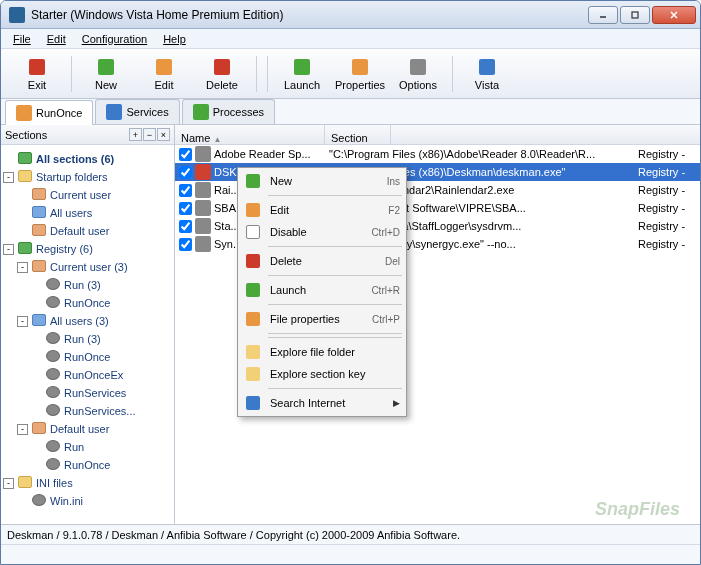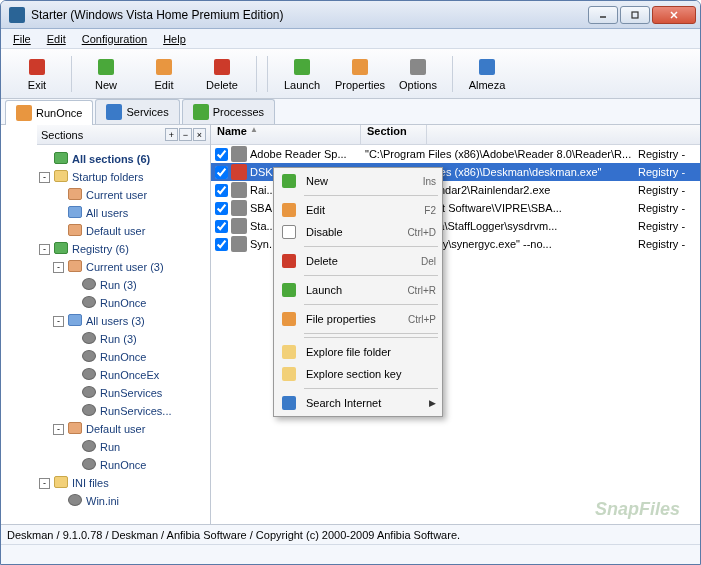--- a/index.html
+++ b/index.html
@@ -22,38 +22,38 @@
 .tool-btn { display: flex; flex-direction: column; align-items: center; justify-content: center; width: 56px; height: 44px; border: 1px solid transparent; border-radius: 3px; }
 .tool-icon { width: 20px; height: 20px; margin-bottom: 2px; display: flex; align-items: center; justify-content: center; }
 .tool-label { font-size: 11px; color: #000; }
 .tool-sep { width: 1px; height: 36px; background: #c8d0dc; margin: 0 4px; }
 
 .tabs-row { height: 26px; background: #f4f7fc; display: flex; align-items: flex-end; padding: 0 4px; border-bottom: 1px solid #c0c8d4; }
 .tab { display: flex; align-items: center; gap: 4px; padding: 4px 10px; border: 1px solid #b8c4d4; border-bottom: none; background: #e8ecf3; border-radius: 3px 3px 0 0; margin-right: 2px; }
 .tab.active { background: #fff; position: relative; top: 1px; }
 .tab-icon { width: 14px; height: 14px; }
 
-.main { flex: 1; display: flex; min-height: 0; background: #fff; margin-left: 36px; }
+.main { flex: 1; display: flex; min-height: 0; background: #fff; }
 
 .sidebar { width: 174px; border-right: 1px solid #c0c8d4; display: flex; flex-direction: column; }
 .sidebar-header { height: 20px; background: linear-gradient(to bottom, #f8f9fb, #e8ecf3); border-bottom: 1px solid #d0d6e0; display: flex; align-items: center; padding: 0 4px; }
 .sidebar-title { flex: 1; font-size: 11px; }
 .sidebar-btns { display: flex; gap: 1px; }
 .mini-btn { width: 13px; height: 13px; border: 1px solid #a8b4c4; background: #f0f3f8; font-size: 9px; display: flex; align-items: center; justify-content: center; }
 .tree { flex: 1; overflow: auto; padding: 2px; }
 .tree-node { display: flex; align-items: flex-end; height: 18px; white-space: nowrap; cursor: default; }
 .tree-toggle { width: 11px; height: 11px; border: 1px solid #888; background: #fff; display: flex; align-items: center; justify-content: center; font-size: 9px; line-height: 1; margin-right: 3px; flex-shrink: 0; }
 .tree-spacer { width: 14px; flex-shrink: 0; }
 .tree-icon { width: 16px; height: 14px; margin-right: 3px; display: flex; align-items: center; justify-content: center; flex-shrink: 0; }
 .tree-label { color: #1a3e7a; }
 .tree-label.bold { font-weight: bold; }
 
 .content { flex: 1; display: flex; flex-direction: column; min-width: 0; position: relative; }
 .list-header { height: 20px; background: linear-gradient(to bottom, #f8f9fb, #e8ecf3); border-bottom: 1px solid #d0d6e0; display: flex; align-items: center; }
-.col-h { padding: 0 6px; border-right: 1px solid #d0d6e0; height: 100%; display: flex; align-items: flex-start; font-weight: bold; }
+.col-h { padding: 0 6px; border-right: 1px solid #d0d6e0; height: 100%; display: flex; align-items: flex-end; }
 .list-body { flex: 1; overflow: auto; position: relative; }
 .row { display: flex; align-items: center; height: 18px; white-space: nowrap; }
 .row.selected { background: #3470cd; color: #fff; }
 .cell { padding: 0 4px; overflow: hidden; text-overflow: ellipsis; display: flex; align-items: center; gap: 3px; }
 .chk { width: 13px; height: 13px; }
 .row-icon { width: 16px; height: 14px; flex-shrink: 0; }
 
 .context-menu { position: absolute; left: 62px; top: 22px; width: 170px; background: #f4f4f4; border: 1px solid #9a9a9a; box-shadow: 3px 3px 6px rgba(0,0,0,0.3); z-index: 100; padding: 2px; }
 .ctx-item { height: 22px; display: flex; align-items: center; padding: 0 4px; }
 .ctx-icon { width: 18px; height: 18px; margin-right: 8px; display: flex; align-items: center; justify-content: center; }
@@ -155,21 +155,21 @@
         <div class="tool-icon">
           <div class="ic-sq" style="background: rgb(136, 136, 136);"></div>
         </div>
         <div class="tool-label">Options</div>
       </div>
       <div class="tool-sep"></div>
       <div class="tool-btn">
         <div class="tool-icon">
           <div class="ic-sq" style="background: rgb(58, 122, 200);"></div>
         </div>
-        <div class="tool-label">Almeza</div>
+        <div class="tool-label">Vista</div>
       </div>
     </div>
 
   <div class="tabs-row" id="tabs">
       <div class="tab active">
         <div class="tab-icon ic-sq" style="background: rgb(232, 150, 64);"></div>
         <span>RunOnce</span>
       </div>
       <div class="tab">
         <div class="tab-icon ic-sq" style="background: rgb(58, 122, 200);"></div>

